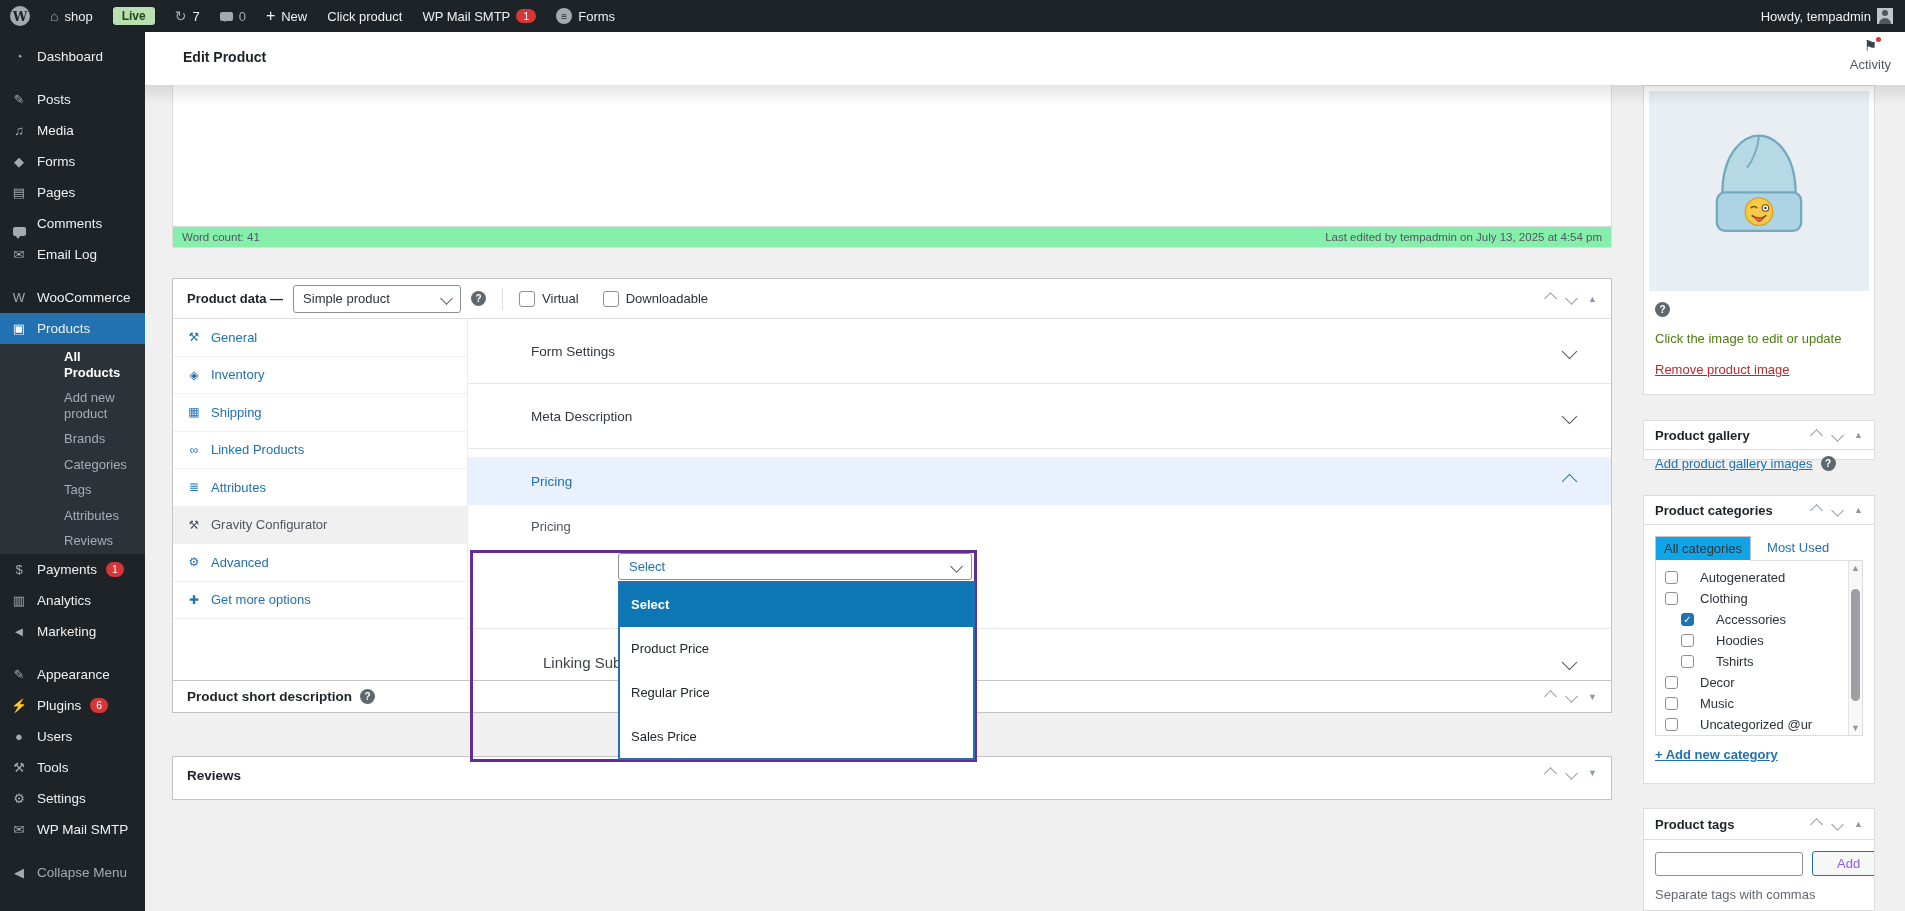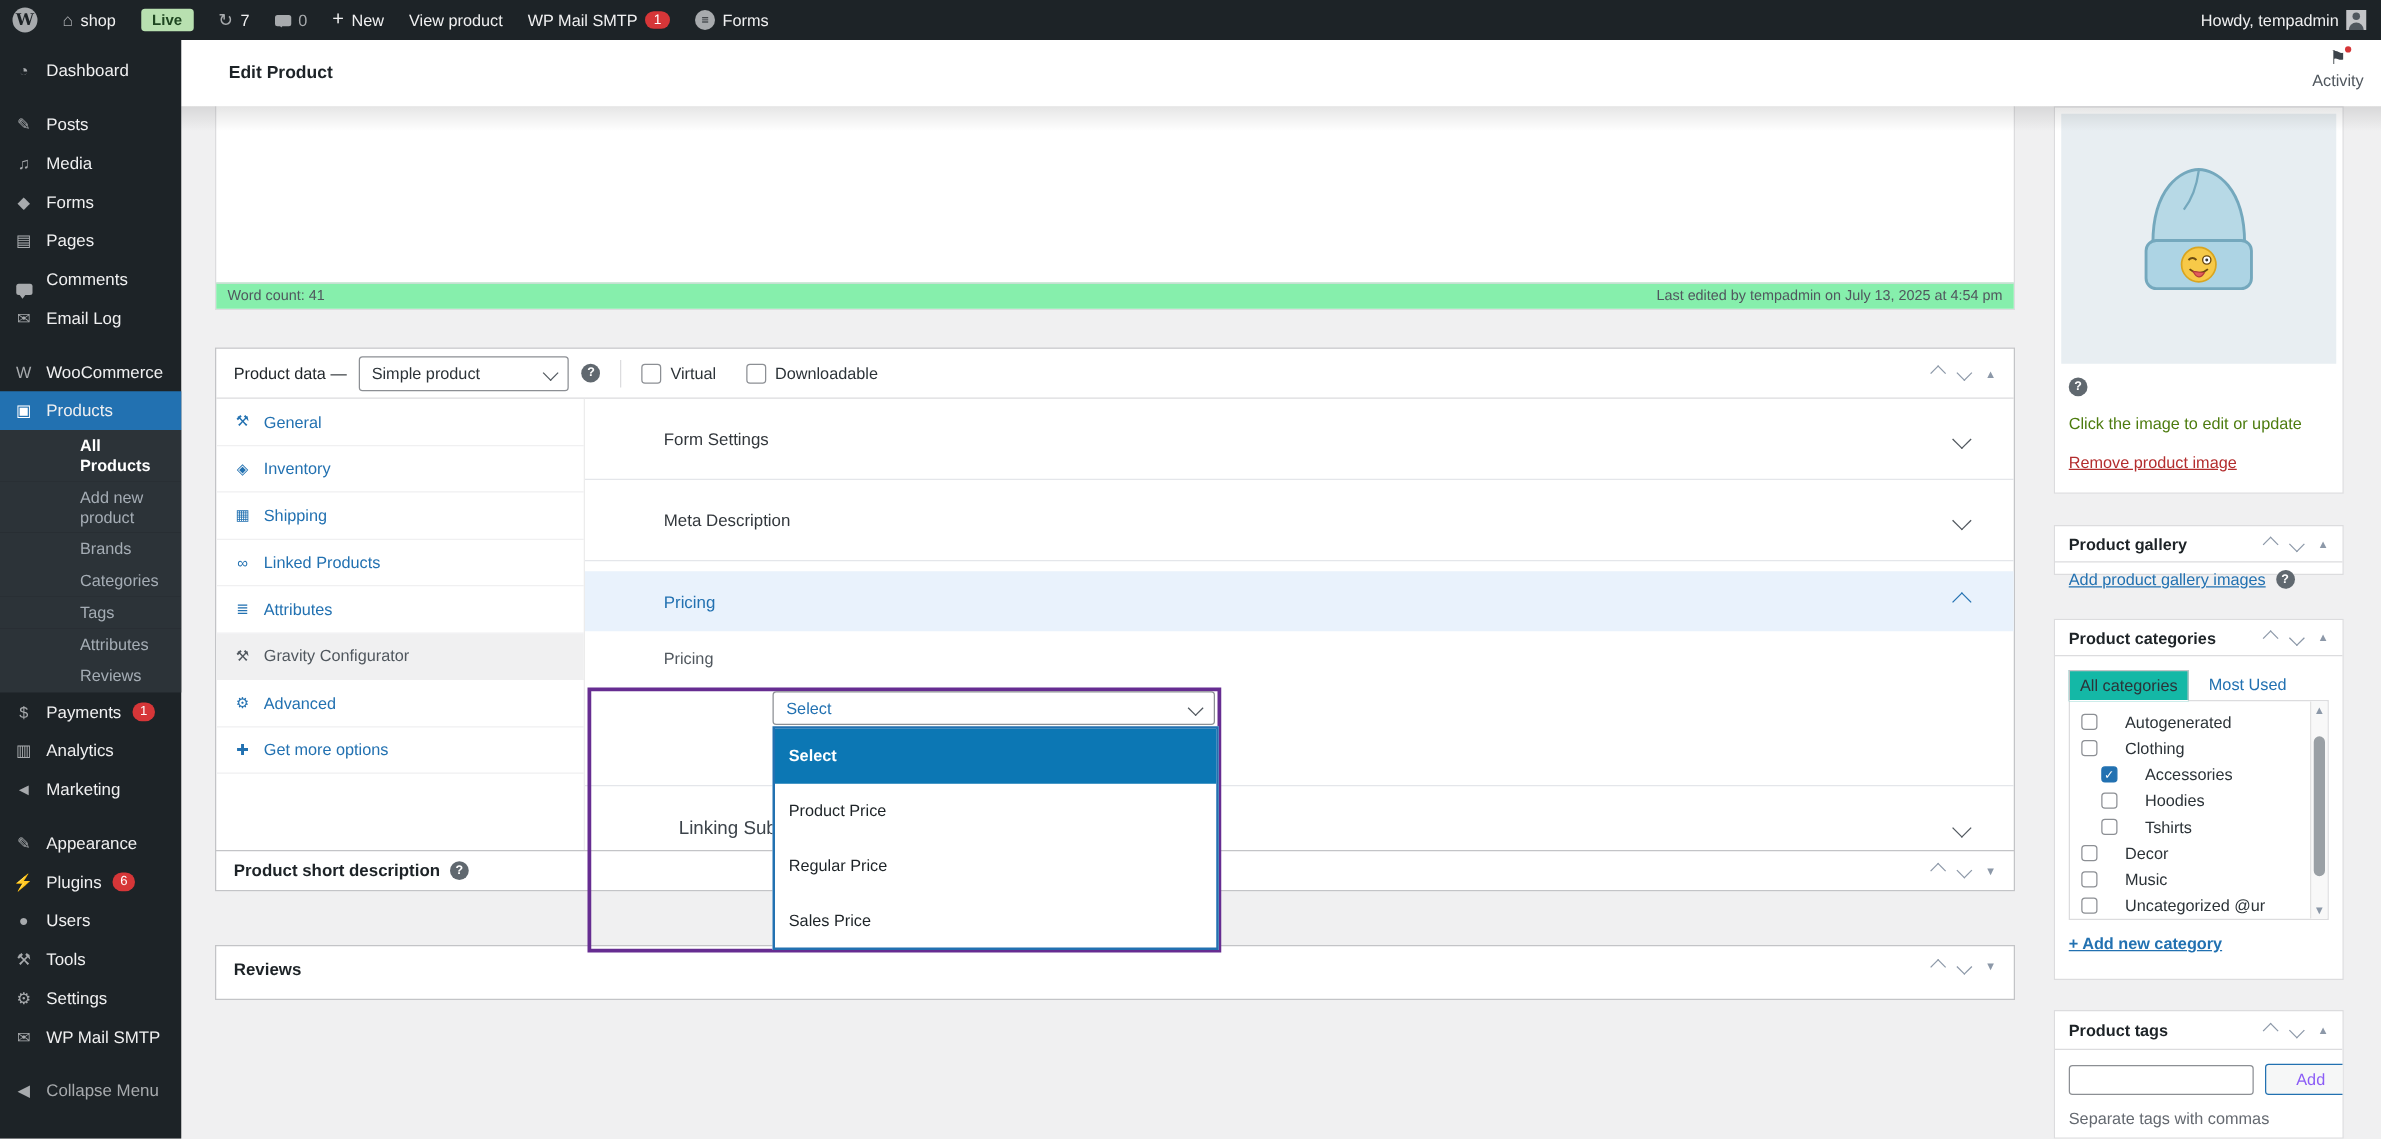--- a/index.html
+++ b/index.html
@@ -55,21 +55,21 @@
   .chev.down{transform:rotate(45deg)}
   .chev.up{transform:rotate(-135deg)}
   .chev.lg{width:10px;height:10px;color:#50575e}
   .ctrls{margin-left:auto;display:flex;align-items:center;gap:12px;color:#8c98a8;cursor:pointer}
   .tri{font-size:9px;color:#8c98a8}
   .blue-link{color:#2271b1;text-decoration:underline;cursor:pointer}
 
   
   .pd{position:absolute;left:172px;top:278px;width:1440px;height:424px;background:#fff;border:1px solid #c3c4c7;box-sizing:border-box;z-index:10}
   .pd-header{height:40px;border-bottom:1px solid #dcdcde;display:flex;align-items:center;padding:0 14px;gap:10px;box-sizing:border-box}
-  .pd-title{font-weight:normal;font-size:13px}
+  .pd-title{font-weight:bold;font-size:13px}
   .pd-select{width:168px;height:28px;border:1px solid #8c8f94;border-radius:3px;display:flex;align-items:center;justify-content:space-between;padding:0 9px;color:#2c3338;background:#fff;box-sizing:border-box;cursor:pointer}
   .vdiv{width:1px;height:22px;background:#dcdcde;margin:0 6px}
   .cbrow{display:flex;align-items:center;gap:7px;color:#2c3338}
   .cb{width:14px;height:14px;border:1px solid #8c8f94;border-radius:3px;background:#fff;flex:none}
   .pd-body{display:flex;height:382px}
   .pd-tabs{width:294px;border-right:1px solid #ececec;flex:none}
   .pd-tab{height:37.5px;display:flex;align-items:center;gap:9px;padding-left:13px;border-bottom:1px solid #f0f0f1;color:#2271b1;cursor:pointer;box-sizing:border-box}
   .pd-tab .tab-icon{width:16px;text-align:center;font-size:12px}
   .pd-tab.active{background:#f0f0f1;color:#50575e}
   .pd-content{flex:1;position:relative}
@@ -101,21 +101,21 @@
   .featured{top:85px;height:310px}
   .featured-img{margin:5px;height:200px;background:#e8eef2;display:flex;align-items:center;justify-content:center;cursor:pointer}
   .fi-help{margin:6px 0 0 11px}
   .fi-hint{margin:14px 11px 0;color:#4d7c0f}
   .fi-remove{display:block;margin:16px 11px 0;color:#b32d2e;text-decoration:underline;cursor:pointer}
   .gallery{top:420px;height:40px}
   .gal-body{padding:6px 11px;display:flex;align-items:center;gap:8px}
   .cats{top:495px;height:289px}
   .cats-body{padding:8px 11px}
   .cat-tabs{display:flex;align-items:flex-end;height:27px}
-  .cat-tab-all{border:1px solid #c3c4c7;border-bottom:1px solid #fff;background:#14b8a6;padding:4px 8px;color:#2c3338;position:relative;top:1px;cursor:pointer;z-index:2}
+  .cat-tab-all{border:1px solid #c3c4c7;border-bottom:1px solid #fff;background:#0ea5e9;padding:4px 8px;color:#2c3338;position:relative;top:1px;cursor:pointer;z-index:2}
   .cat-tab-most{color:#2271b1;margin-left:16px;padding-bottom:5px;cursor:pointer}
   .cat-list{border:1px solid #dcdcde;height:176px;position:relative;padding:6px 14px 0 9px;box-sizing:border-box;overflow:hidden}
   .cat-item{display:flex;align-items:center;gap:22px;height:21px;color:#2c3338;cursor:pointer}
   .cat-item.indent{margin-left:16px}
   .cbx{width:13px;height:13px;border:1px solid #8c8f94;border-radius:3px;background:#fff;flex:none;display:flex;align-items:center;justify-content:center;font-size:10px;color:#fff;box-sizing:border-box}
   .cat-item.checked .cbx{background:#2271b1;border-color:#2271b1}
   .cat-item.checked .cbx::after{content:"✓"}
   .vscroll{position:absolute;right:0;top:0;bottom:0;width:14px;border-left:1px solid #e2e2e2;background:#f8f8f8;display:flex;flex-direction:column;align-items:center;justify-content:space-between;padding:2px 0;box-sizing:border-box}
   .vthumb{position:absolute;top:28px;right:2px;width:9px;height:112px;background:#9aa0a5;border-radius:5px}
   .add-cat{display:inline-block;margin-top:11px;color:#2271b1;font-weight:bold;text-decoration:underline;cursor:pointer}
@@ -148,21 +148,21 @@
     </div>
     <div class="ab-item">
       <span class="ab-bubble"></span>
       <span class="ab-muted">0</span>
     </div>
     <div class="ab-item">
       <span class="ab-glyph" style="color:#f0f0f1;font-size:16px">+</span>
       <span>New</span>
     </div>
     <div class="ab-item">
-      <span>View product</span>
+      <span>Click product</span>
     </div>
     <div class="ab-item">
       <span>WP Mail SMTP</span>
       <span class="ab-badge">1</span>
     </div>
     <div class="ab-item">
       <span class="gficon">≡</span>
       <span>Forms</span>
     </div>
     <div class="ab-right">

